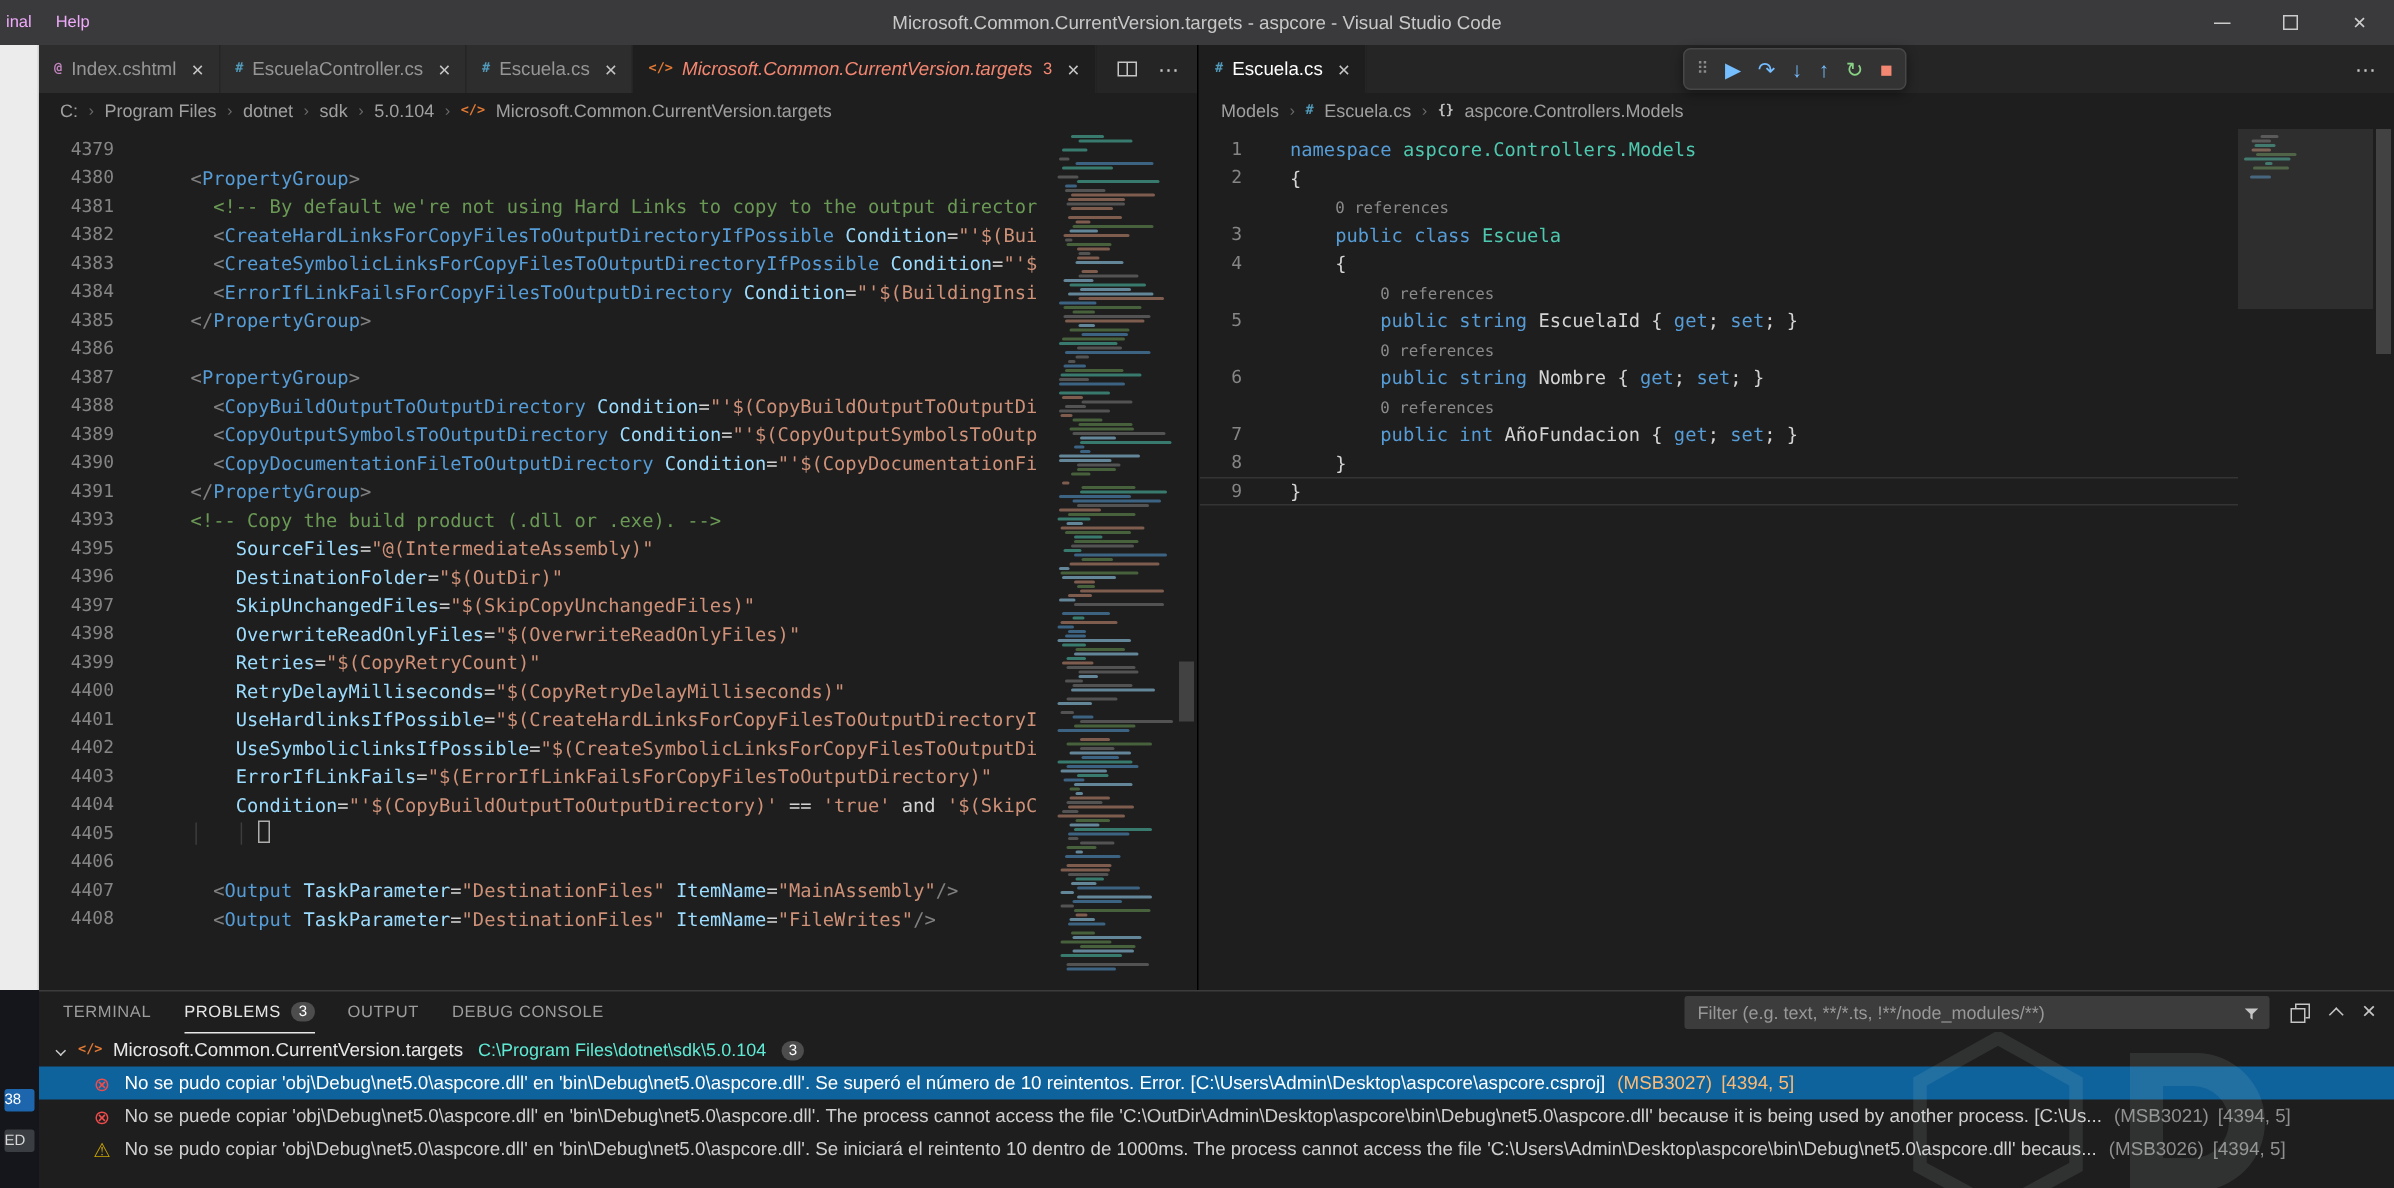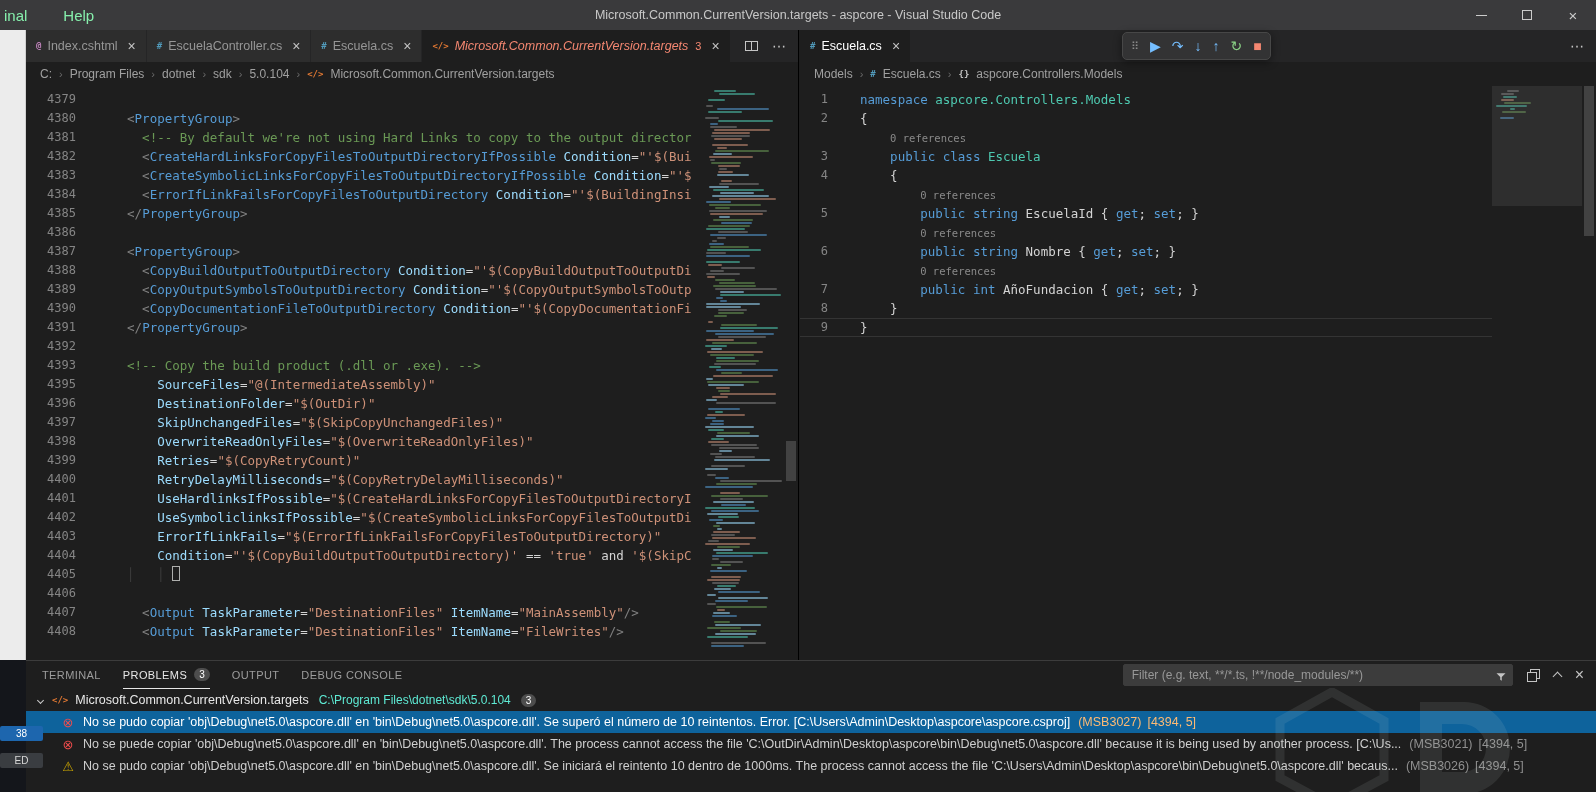--- a/index.html
+++ b/index.html
@@ -1,32 +1,32 @@
 <!DOCTYPE html>
 <html><head>
 <meta charset="utf-8">
 <style>
   *{margin:0;padding:0;box-sizing:border-box}
   html,body{width:1596px;height:792px;overflow:hidden}
   body{background:#1e1e1e;font-family:"Liberation Sans",sans-serif;color:#cccccc;position:relative}
 
   
   .titlebar{position:absolute;left:0;top:0;width:1596px;height:30px;background:#3a3a3c;display:flex;align-items:center;z-index:30}
-  .menus{display:flex;gap:36px;padding-left:4px;font-size:15px;color:#86efac;z-index:2}
+  .menus{display:flex;gap:16px;padding-left:4px;font-size:11px;color:#f0abfc;z-index:2}
   .menu-item{cursor:pointer}
   .title{position:absolute;left:0;right:0;text-align:center;font-size:12.5px;color:#c8c8c8;pointer-events:none}
   .wincontrols{position:absolute;right:0;top:0;height:30px;display:flex;z-index:2}
   .wc{width:46px;height:30px;display:flex;align-items:center;justify-content:center;color:#cccccc;font-size:15px;cursor:pointer}
   .ic-min{display:inline-block;width:11px;height:1px;background:#cccccc}
   .ic-max{display:inline-block;width:10px;height:10px;border:1px solid #cccccc}
 
   
   .left-strip{position:absolute;left:0;top:30px;width:26px;height:630px;background:#ececec;border-right:1px solid #d0d0d0;z-index:25}
   .left-strip-bottom{position:absolute;left:0;top:660px;width:26px;height:132px;background:#14161b;z-index:25}
-  .frag{width:43px;margin:12px auto;font-size:10px;text-align:center;border-radius:2px;line-height:15px}
+  .frag{width:20px;margin:12px auto;font-size:10px;text-align:left;border-radius:2px;line-height:15px}
   .frag38{margin-top:66px;background:#1d66ae;color:#fff}
   .fragED{margin-top:8px;background:#3a3d41;color:#d8d8d8}
 
   
   .group{position:absolute;top:30px;height:630px;background:#1e1e1e}
   #left-group{left:26px;width:773px;border-right:1px solid #000}
   #right-group{left:800px;width:796px}
 
   .tabs{height:32px;background:#252526;display:flex;align-items:stretch}
   .tab{display:flex;align-items:center;gap:6px;padding:0 10px;background:#2d2d2d;border-right:1px solid #252526;font-size:12.5px;color:#969696;cursor:pointer;white-space:nowrap}
@@ -194,21 +194,20 @@
         <div class="cl-row"><span class="cl-num">4382</span><span class="cl-code"><span class="tk-p">    </span><span class="tk-b">&lt;</span><span class="tk-t">CreateHardLinksForCopyFilesToOutputDirectoryIfPossible</span><span class="tk-p"> </span><span class="tk-a">Condition</span><span class="tk-p">=</span><span class="tk-s">"'$(Bui</span></span></div>
         <div class="cl-row"><span class="cl-num">4383</span><span class="cl-code"><span class="tk-p">    </span><span class="tk-b">&lt;</span><span class="tk-t">CreateSymbolicLinksForCopyFilesToOutputDirectoryIfPossible</span><span class="tk-p"> </span><span class="tk-a">Condition</span><span class="tk-p">=</span><span class="tk-s">"'$</span></span></div>
         <div class="cl-row"><span class="cl-num">4384</span><span class="cl-code"><span class="tk-p">    </span><span class="tk-b">&lt;</span><span class="tk-t">ErrorIfLinkFailsForCopyFilesToOutputDirectory</span><span class="tk-p"> </span><span class="tk-a">Condition</span><span class="tk-p">=</span><span class="tk-s">"'$(BuildingInsi</span></span></div>
         <div class="cl-row"><span class="cl-num">4385</span><span class="cl-code"><span class="tk-p">  </span><span class="tk-b">&lt;/</span><span class="tk-t">PropertyGroup</span><span class="tk-b">&gt;</span></span></div>
         <div class="cl-row"><span class="cl-num">4386</span><span class="cl-code"></span></div>
         <div class="cl-row"><span class="cl-num">4387</span><span class="cl-code"><span class="tk-p">  </span><span class="tk-b">&lt;</span><span class="tk-t">PropertyGroup</span><span class="tk-b">&gt;</span></span></div>
         <div class="cl-row"><span class="cl-num">4388</span><span class="cl-code"><span class="tk-p">    </span><span class="tk-b">&lt;</span><span class="tk-t">CopyBuildOutputToOutputDirectory</span><span class="tk-p"> </span><span class="tk-a">Condition</span><span class="tk-p">=</span><span class="tk-s">"'$(CopyBuildOutputToOutputDi</span></span></div>
         <div class="cl-row"><span class="cl-num">4389</span><span class="cl-code"><span class="tk-p">    </span><span class="tk-b">&lt;</span><span class="tk-t">CopyOutputSymbolsToOutputDirectory</span><span class="tk-p"> </span><span class="tk-a">Condition</span><span class="tk-p">=</span><span class="tk-s">"'$(CopyOutputSymbolsToOutp</span></span></div>
         <div class="cl-row"><span class="cl-num">4390</span><span class="cl-code"><span class="tk-p">    </span><span class="tk-b">&lt;</span><span class="tk-t">CopyDocumentationFileToOutputDirectory</span><span class="tk-p"> </span><span class="tk-a">Condition</span><span class="tk-p">=</span><span class="tk-s">"'$(CopyDocumentationFi</span></span></div>
         <div class="cl-row"><span class="cl-num">4391</span><span class="cl-code"><span class="tk-p">  </span><span class="tk-b">&lt;/</span><span class="tk-t">PropertyGroup</span><span class="tk-b">&gt;</span></span></div>
-        <div class="cl-row"><span class="cl-num">4392</span><span class="cl-code"></span></div>
         <div class="cl-row"><span class="cl-num">4393</span><span class="cl-code"><span class="tk-p">  </span><span class="tk-c">&lt;!-- Copy the build product (.dll or .exe). --&gt;</span></span></div>
         <div class="cl-row"><span class="cl-num">4395</span><span class="cl-code"><span class="tk-p">      </span><span class="tk-a">SourceFiles</span><span class="tk-p">=</span><span class="tk-s">"@(IntermediateAssembly)"</span></span></div>
         <div class="cl-row"><span class="cl-num">4396</span><span class="cl-code"><span class="tk-p">      </span><span class="tk-a">DestinationFolder</span><span class="tk-p">=</span><span class="tk-s">"$(OutDir)"</span></span></div>
         <div class="cl-row"><span class="cl-num">4397</span><span class="cl-code"><span class="tk-p">      </span><span class="tk-a">SkipUnchangedFiles</span><span class="tk-p">=</span><span class="tk-s">"$(SkipCopyUnchangedFiles)"</span></span></div>
         <div class="cl-row"><span class="cl-num">4398</span><span class="cl-code"><span class="tk-p">      </span><span class="tk-a">OverwriteReadOnlyFiles</span><span class="tk-p">=</span><span class="tk-s">"$(OverwriteReadOnlyFiles)"</span></span></div>
         <div class="cl-row"><span class="cl-num">4399</span><span class="cl-code"><span class="tk-p">      </span><span class="tk-a">Retries</span><span class="tk-p">=</span><span class="tk-s">"$(CopyRetryCount)"</span></span></div>
         <div class="cl-row"><span class="cl-num">4400</span><span class="cl-code"><span class="tk-p">      </span><span class="tk-a">RetryDelayMilliseconds</span><span class="tk-p">=</span><span class="tk-s">"$(CopyRetryDelayMilliseconds)"</span></span></div>
         <div class="cl-row"><span class="cl-num">4401</span><span class="cl-code"><span class="tk-p">      </span><span class="tk-a">UseHardlinksIfPossible</span><span class="tk-p">=</span><span class="tk-s">"$(CreateHardLinksForCopyFilesToOutputDirectoryI</span></span></div>
         <div class="cl-row"><span class="cl-num">4402</span><span class="cl-code"><span class="tk-p">      </span><span class="tk-a">UseSymboliclinksIfPossible</span><span class="tk-p">=</span><span class="tk-s">"$(CreateSymbolicLinksForCopyFilesToOutputDi</span></span></div>
         <div class="cl-row"><span class="cl-num">4403</span><span class="cl-code"><span class="tk-p">      </span><span class="tk-a">ErrorIfLinkFails</span><span class="tk-p">=</span><span class="tk-s">"$(ErrorIfLinkFailsForCopyFilesToOutputDirectory)"</span></span></div>

